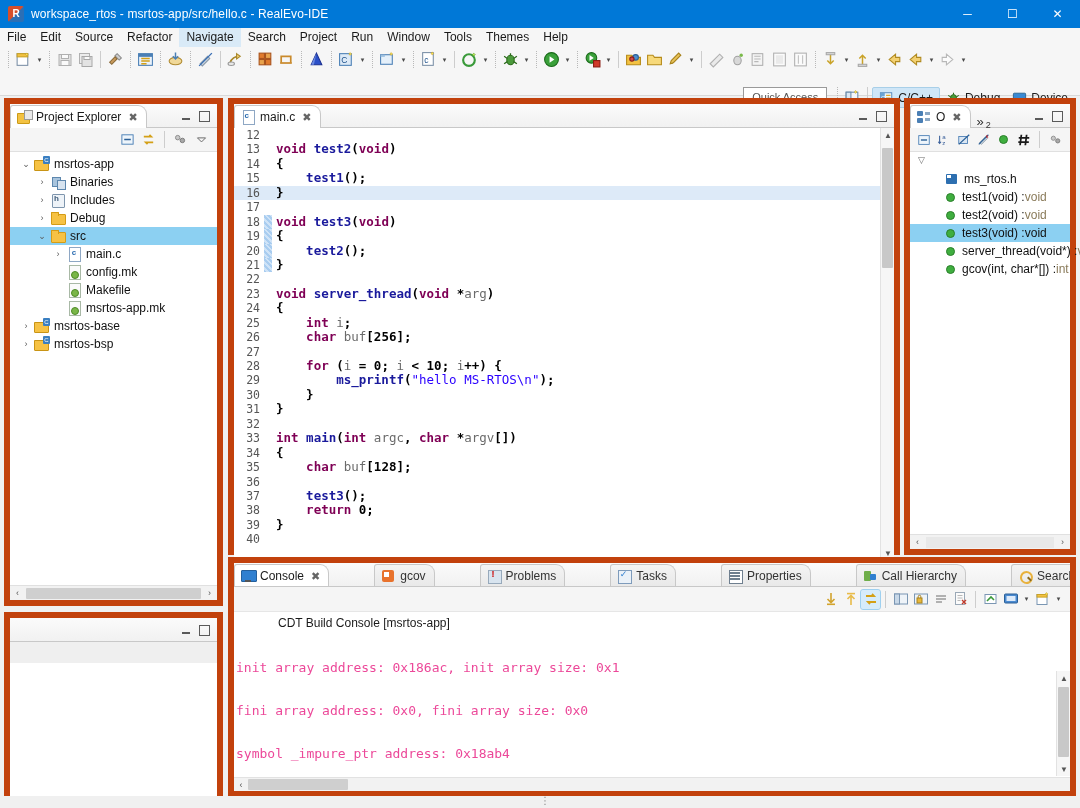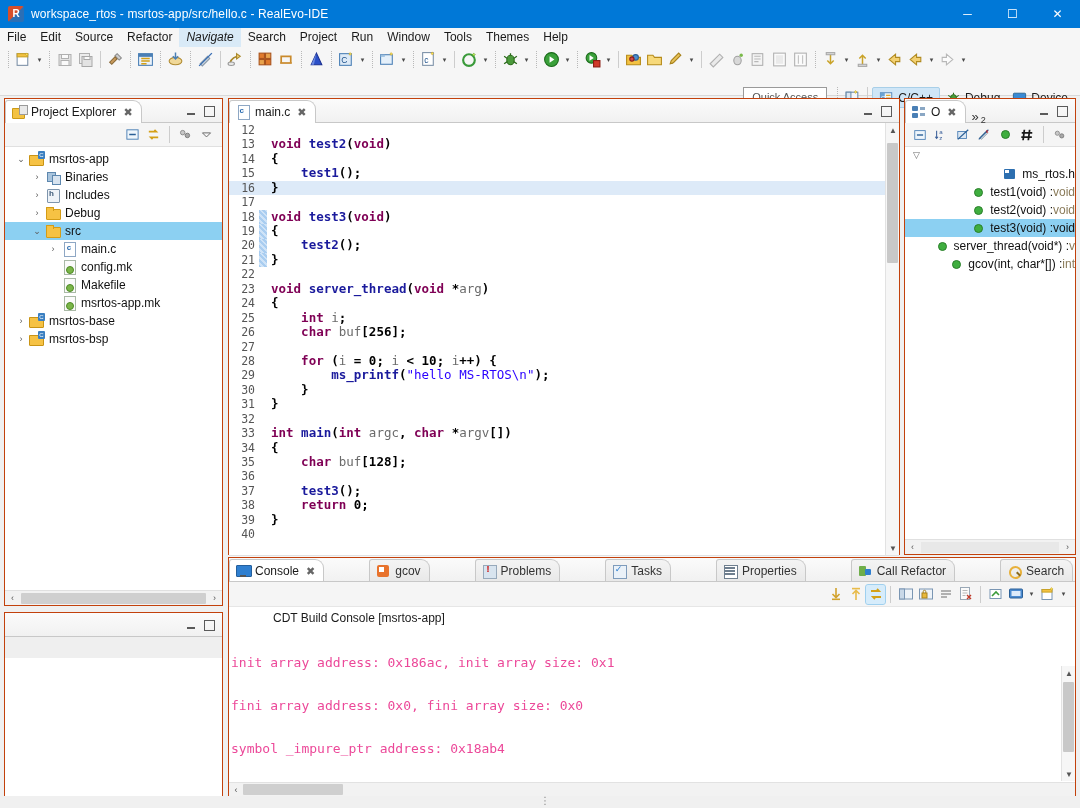--- a/index.html
+++ b/index.html
@@ -36,21 +36,21 @@
   
   .menubar {
     position: absolute; top: 28px; left: 0; width: 1080px; height: 19px;
     background: #f6f6f6; display: flex; align-items: center;
     border-bottom: 0px solid #e3e3e3;
   }
   .menu-item {
     font-size: 12px; color: #1a1a1a; padding: 2px 7px; line-height: 15px;
     white-space: nowrap;
   }
-  .menu-item.active { background: #d9eaf7; font-style: italic; }
+  .menu-item.active { background: #d9eaf7; }
 
   
   .toolbar {
     position: absolute; top: 47px; left: 0; width: 1080px; height: 49px;
     background: #f6f6f6; border-bottom: 1px solid #d9d9d9;
   }
   .tb-row1 {
     position: absolute; top: 0; left: 0; height: 25px; width: 1080px;
     display: flex; align-items: center; padding-left: 4px;
   }
@@ -80,21 +80,21 @@
   }
   .persp-btn {
     display: inline-flex; align-items: center; height: 21px; padding: 0 6px;
     font-size: 12px; color: #1c1c1c; border-radius: 2px; white-space: nowrap;
   }
   .persp-btn.sel { background: #cfe6f7; border: 1px solid #a8cfe8; }
 
   
   .view {
     position: absolute; background: #ffffff;
-    border: 1px solid #c2410c;
+    border: 6px solid #c2410c;
   }
   .view-tabbar {
     height: 24px; background: linear-gradient(#fbfbfb,#f1f1f1);
     display: flex; align-items: flex-end; position: relative;
     border-bottom: 1px solid #c8c8c8;
   }
   .view-tab {
     height: 23px; display: flex; align-items: center; gap: 5px;
     padding: 0 8px 0 6px; font-size: 12px; color: #1a1a1a;
     background: #ffffff;
@@ -197,21 +197,21 @@
   .rsn-bar { height: 21px; background:#efefef; }
 
   
   #editor { left: 228px; top: 98px; width: 672px; height: 457px; }
   .editor-body { position: relative; height: 432px; background: #ffffff; overflow: hidden; }
   .code-area {
     position: absolute; top: 0; left: 0; right: 0; bottom: 0;
     font-family: "DejaVu Sans Mono", monospace; font-size: 12.5px; line-height: 14.45px;
     white-space: pre;
   }
-  .code-line { height: 14.45px; display: flex; align-items: flex-end; position: relative;}
+  .code-line { height: 14.45px; display: flex; align-items: center; position: relative;}
   .code-line.hl { background: #ddeaf8; }
   .lineno {
     width: 30px; flex: 0 0 30px; text-align: right; padding-right: 4px;
     color: #555; font-size: 11.5px; line-height: 14.45px;
     font-family: "DejaVu Sans Mono", monospace;
   }
   .chbar { width: 8px; flex: 0 0 8px; height:14.45px; }
   .chbar.changed { background: repeating-linear-gradient(45deg,#a9cdf0 0 2px,#cfe3f7 2px 4px); }
   .codetext { padding-left: 4px; line-height: 14.45px; }
   .kw { color: #7f0055; font-weight: bold; }
@@ -234,21 +234,21 @@
   .h-arrow { width:14px; height:14px; display:flex; align-items:center; justify-content:center; font-size:8px; color:#555;}
   .h-thumb { position:absolute; height:11px; background:#c8c8c8; border-radius:1px; top:1px;}
 
   
   #outline { left: 904px; top: 98px; width: 172px; height: 457px; }
   .outline-tab-extra {
     display:flex; align-items:center; gap:2px; font-size:11px; color:#333;
     padding: 0 6px; position:relative; top:2px;
   }
   .outline-list { font-size:12px; padding-top:2px; }
-  .out-row { height:18px; display:flex; align-items:center; padding-left: 36px; white-space:nowrap;justify-content:flex-end; }
+  .out-row { height:18px; display:flex; align-items:center; padding-left: 36px; white-space:nowrap; }
   .out-row.sel { background:#8cd0f2; }
   .dot-green { width:9px; height:9px; border-radius:50%; background:#3fae3f; border:1px solid #2a7f2a; flex:0 0 9px; }
   .sq-blue { width:11px; height:10px; background:#2d6fb0; flex:0 0 11px; position:relative; border-radius:1px;}
   .sq-blue::after{content:""; position:absolute; left:1px; top:1px; width:4px; height:3px; background:#fff;}
   .out-label { margin-left:7px; color:#111; }
   .out-type { color:#8a7b5a; }
   .out-filter-row { height:16px; display:flex; align-items:center; padding-left:8px; }
 
   
   #console { left: 228px; top: 557px; width: 848px; height: 240px; }
@@ -874,21 +874,21 @@
       <div class="view-tab inactive">
         <span class="mini mini-tasks"></span>
         <span>Tasks</span>
       </div>
       <div class="view-tab inactive">
         <span class="mini mini-props"></span>
         <span>Properties</span>
       </div>
       <div class="view-tab inactive">
         <span class="mini mini-call"></span>
-        <span>Call Refactor</span>
+        <span>Call Hierarchy</span>
       </div>
       <div class="view-tab inactive">
         <span class="mini mini-search"></span>
         <span>Search</span>
       </div>
       <div class="view-tab inactive">
         <span class="mini mini-prog"></span>
         <span>Progress</span>
       </div>
       <div class="view-tools">

